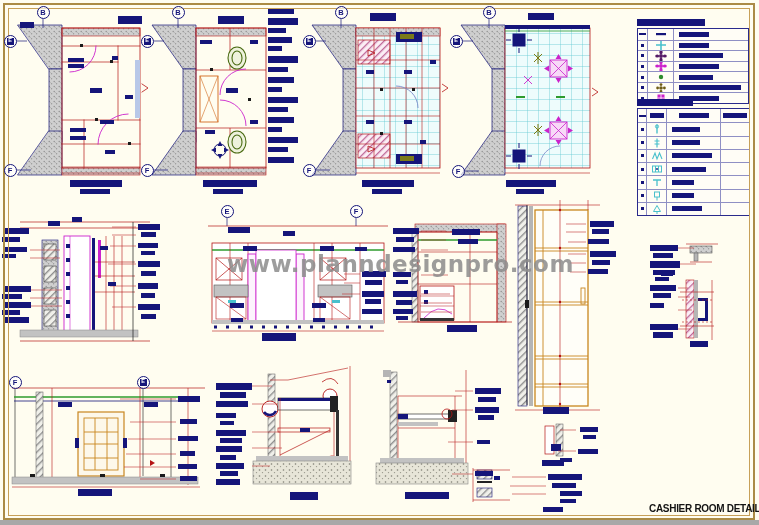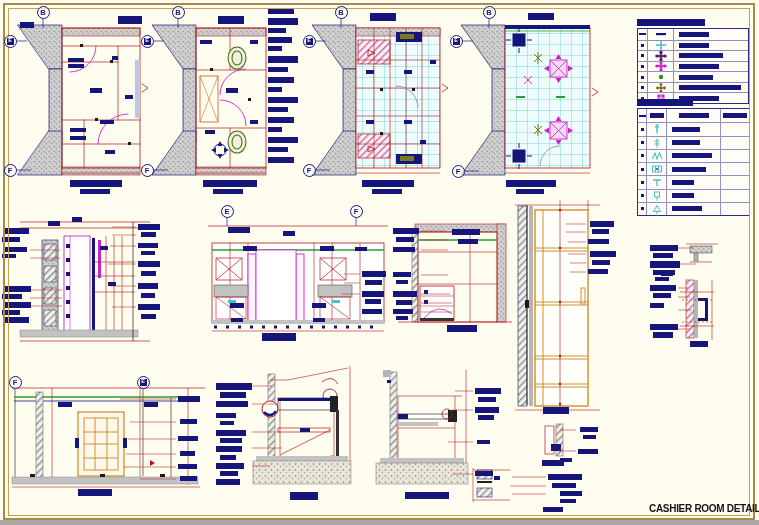--- a/index.html
+++ b/index.html
@@ -813,18 +813,19 @@
             </svg>
           </div>
           <div class="lg-cell txt" style="width: auto; flex: 1 1 0%;">
             <div class="lg-bar" style="width:30px"></div>
           </div>
           <div class="lg-cell" style="width: 28px;"></div>
         </div>
       </div>
     </div>
 
+  <div class="watermark">www.planndesignpro.com</div>
   <div class="sheet-title">CASHIER ROOM DETAIL</div>
 
   <div class="frame-outer"></div>
   <div class="frame-inner"></div>
   <div class="page-edge"></div>
 </div>
 
 </body></html>

